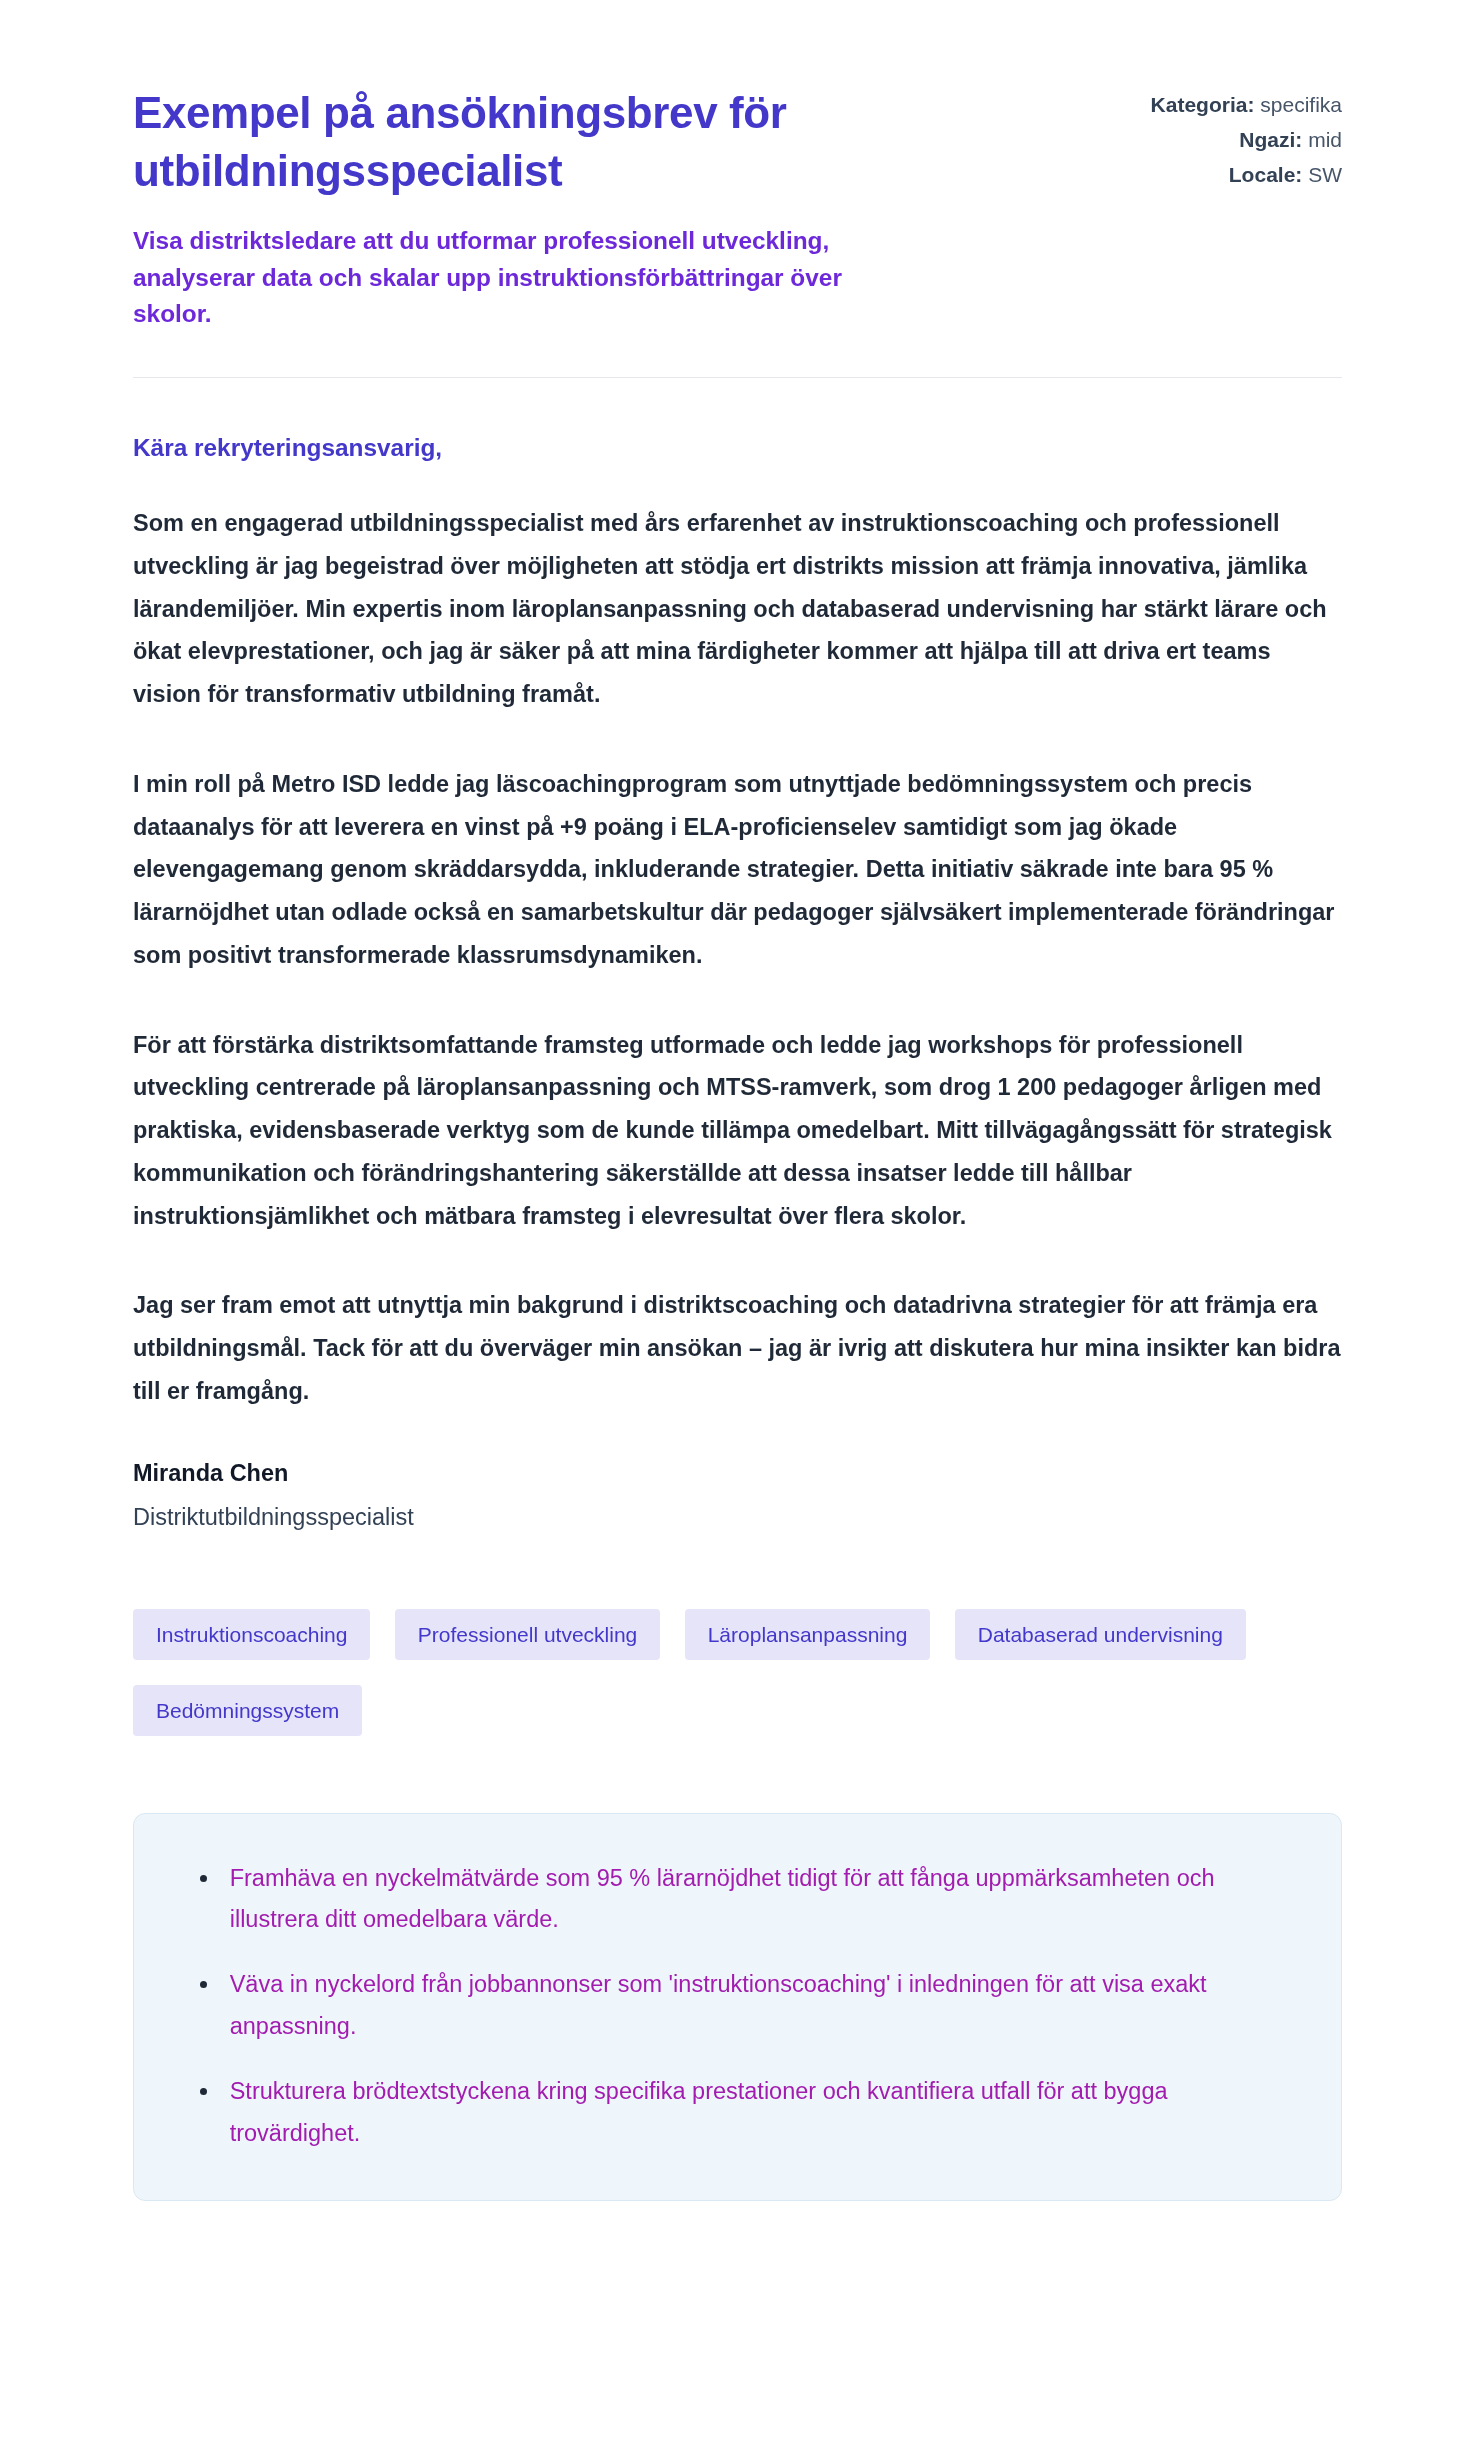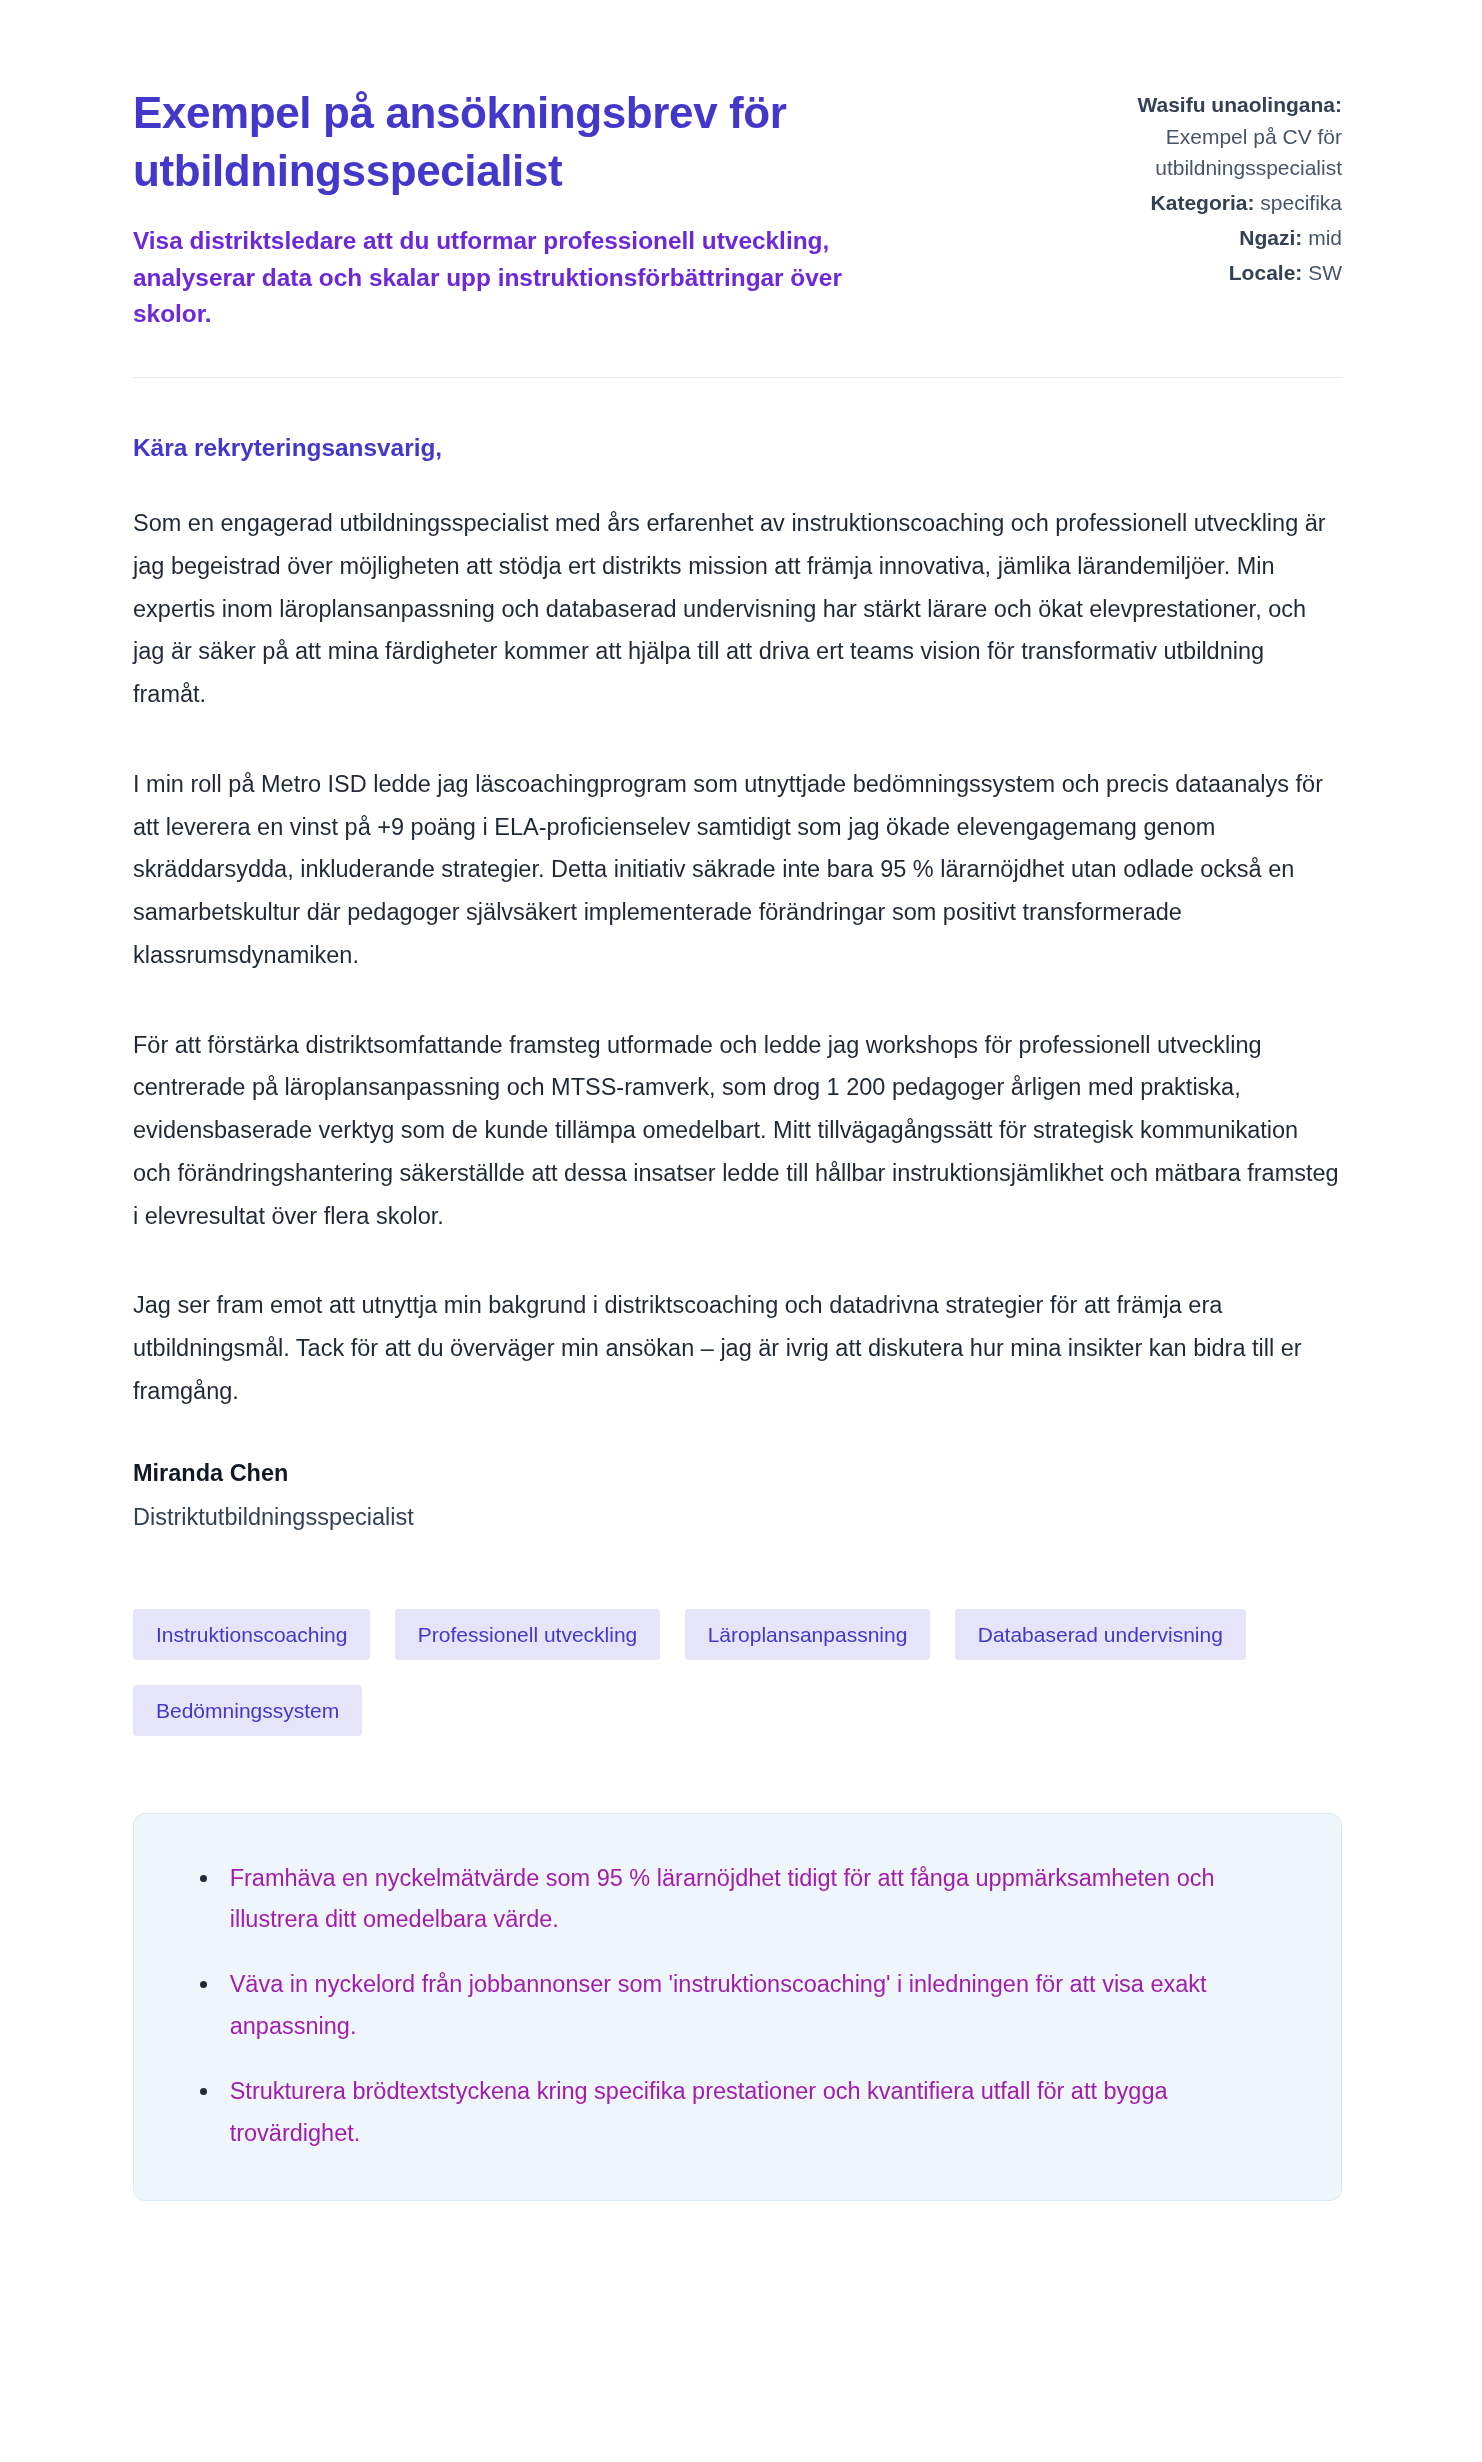--- a/index.html
+++ b/index.html
@@ -60,20 +60,21 @@
     font-size: 24.4px;
     font-weight: 700;
     color: var(--accent, #4338ca);
     margin-bottom: 40px;
   }
   .letter p {
     font-size: 23.5px;
     line-height: 1.82;
     color: #1f2937;
     margin-bottom: 47px;
+    font-weight: bold;
   }
 
   .signature { margin-top: 38px; }
   .signature-name {
     font-size: 23.5px;
     font-weight: 700;
     color: #111827;
   }
   .signature-title {
     margin-top: 17.4px;
@@ -134,24 +135,20 @@
 
 <div class="page">
 
   <div class="header">
     <div class="header-left">
       <h1 class="page-title">Exempel på ansökningsbrev för utbildningsspecialist</h1>
       <div class="page-subtitle">Visa distriktsledare att du utformar professionell utveckling, analyserar data och skalar upp instruktionsförbättringar över skolor.</div>
     </div>
     <div class="meta">
       <div class="meta-item">
-        <span class="meta-label">Wasifu unaolingana:</span>
-        <span class="meta-value">Exempel på CV för utbildningsspecialist</span>
-      </div>
-      <div class="meta-item">
         <span class="meta-label">Kategoria:</span>
         <span class="meta-value">specifika</span>
       </div>
       <div class="meta-item">
         <span class="meta-label">Ngazi:</span>
         <span class="meta-value">mid</span>
       </div>
       <div class="meta-item">
         <span class="meta-label">Locale:</span>
         <span class="meta-value">SW</span>

